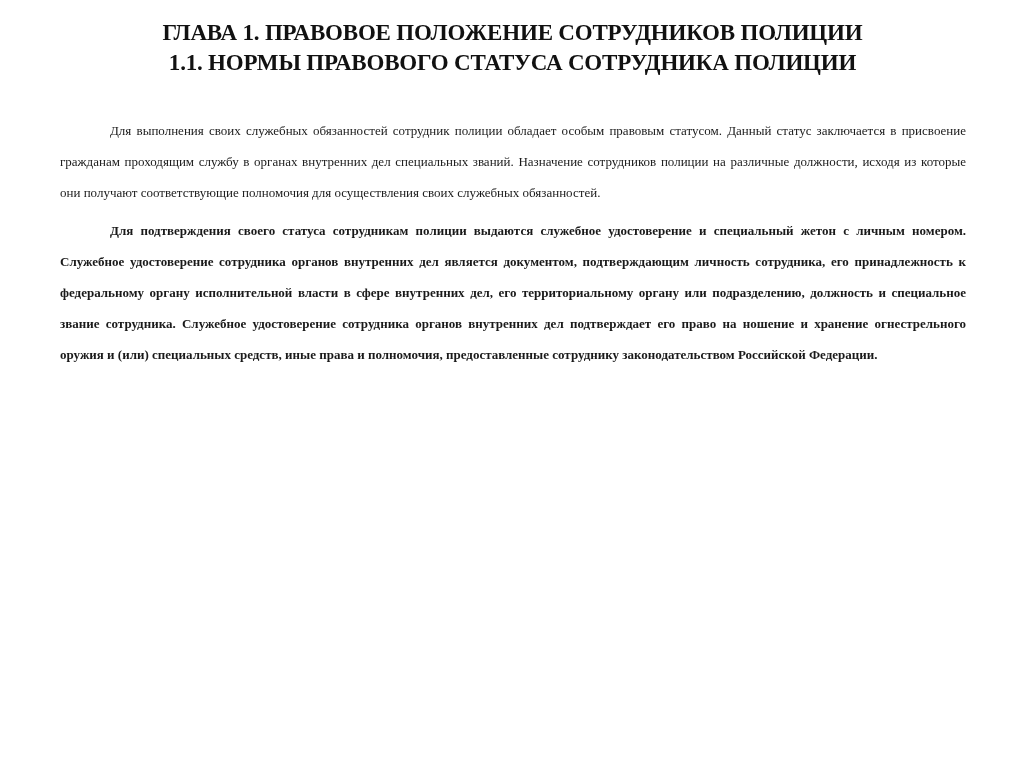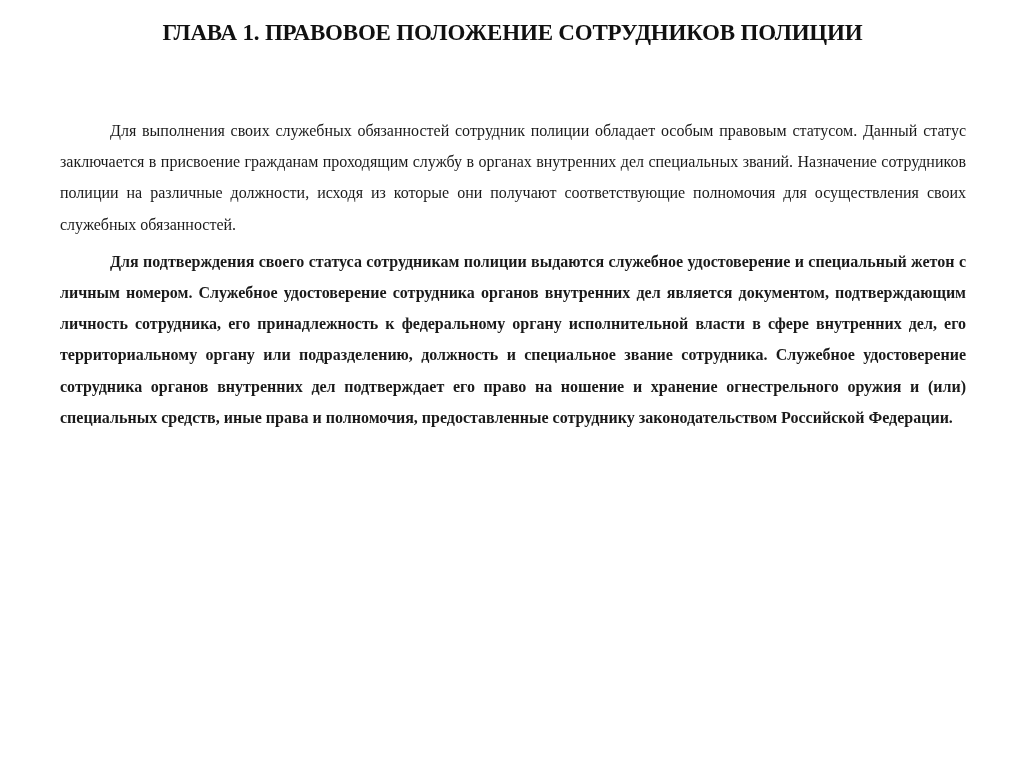--- a/index.html
+++ b/index.html
@@ -35,39 +35,40 @@
     letter-spacing: -0.2px;
   }
   .heading div {
     white-space: nowrap;
   }
   .body-text {
     position: absolute;
     left: 60px;
     width: 906px;
     top: 115px;
-    font-size: 16px;
+    font-size: 13px;
     line-height: 31.2px;
     color: #1a1a1a;
   }
   .para {
     margin: 0;
     text-indent: 50px;
     text-align: justify;
   }
   .para + .para {
     margin-top: 6px;
     font-weight: bold;
   }
 </style>
 </head>
 <body>
 
 <div class="slide">
   <div class="heading">
     <div>ГЛАВА 1. ПРАВОВОЕ ПОЛОЖЕНИЕ СОТРУДНИКОВ ПОЛИЦИИ</div>
+    <div>1.1. НОРМЫ ПРАВОВОГО СТАТУСА СОТРУДНИКА ПОЛИЦИИ</div>
   </div>
 
   <div class="body-text">
     <p class="para">Для выполнения своих служебных обязанностей сотрудник полиции обладает особым правовым статусом. Данный статус заключается в присвоение гражданам проходящим службу в органах внутренних дел специальных званий. Назначение сотрудников полиции на различные должности, исходя из которые они получают соответствующие полномочия для осуществления своих служебных обязанностей.</p>
     <p class="para">Для подтверждения своего статуса сотрудникам полиции выдаются служебное удостоверение и специальный жетон с личным номером.  Служебное удостоверение сотрудника органов внутренних дел является документом, подтверждающим личность сотрудника, его принадлежность к федеральному органу исполнительной власти в сфере внутренних дел, его территориальному органу или подразделению, должность и специальное звание сотрудника. Служебное удостоверение сотрудника органов внутренних дел подтверждает его право на ношение и хранение огнестрельного оружия и (или) специальных средств, иные права и полномочия, предоставленные сотруднику законодательством Российской Федерации.</p>
   </div>
 </div>
 
 </body></html>

